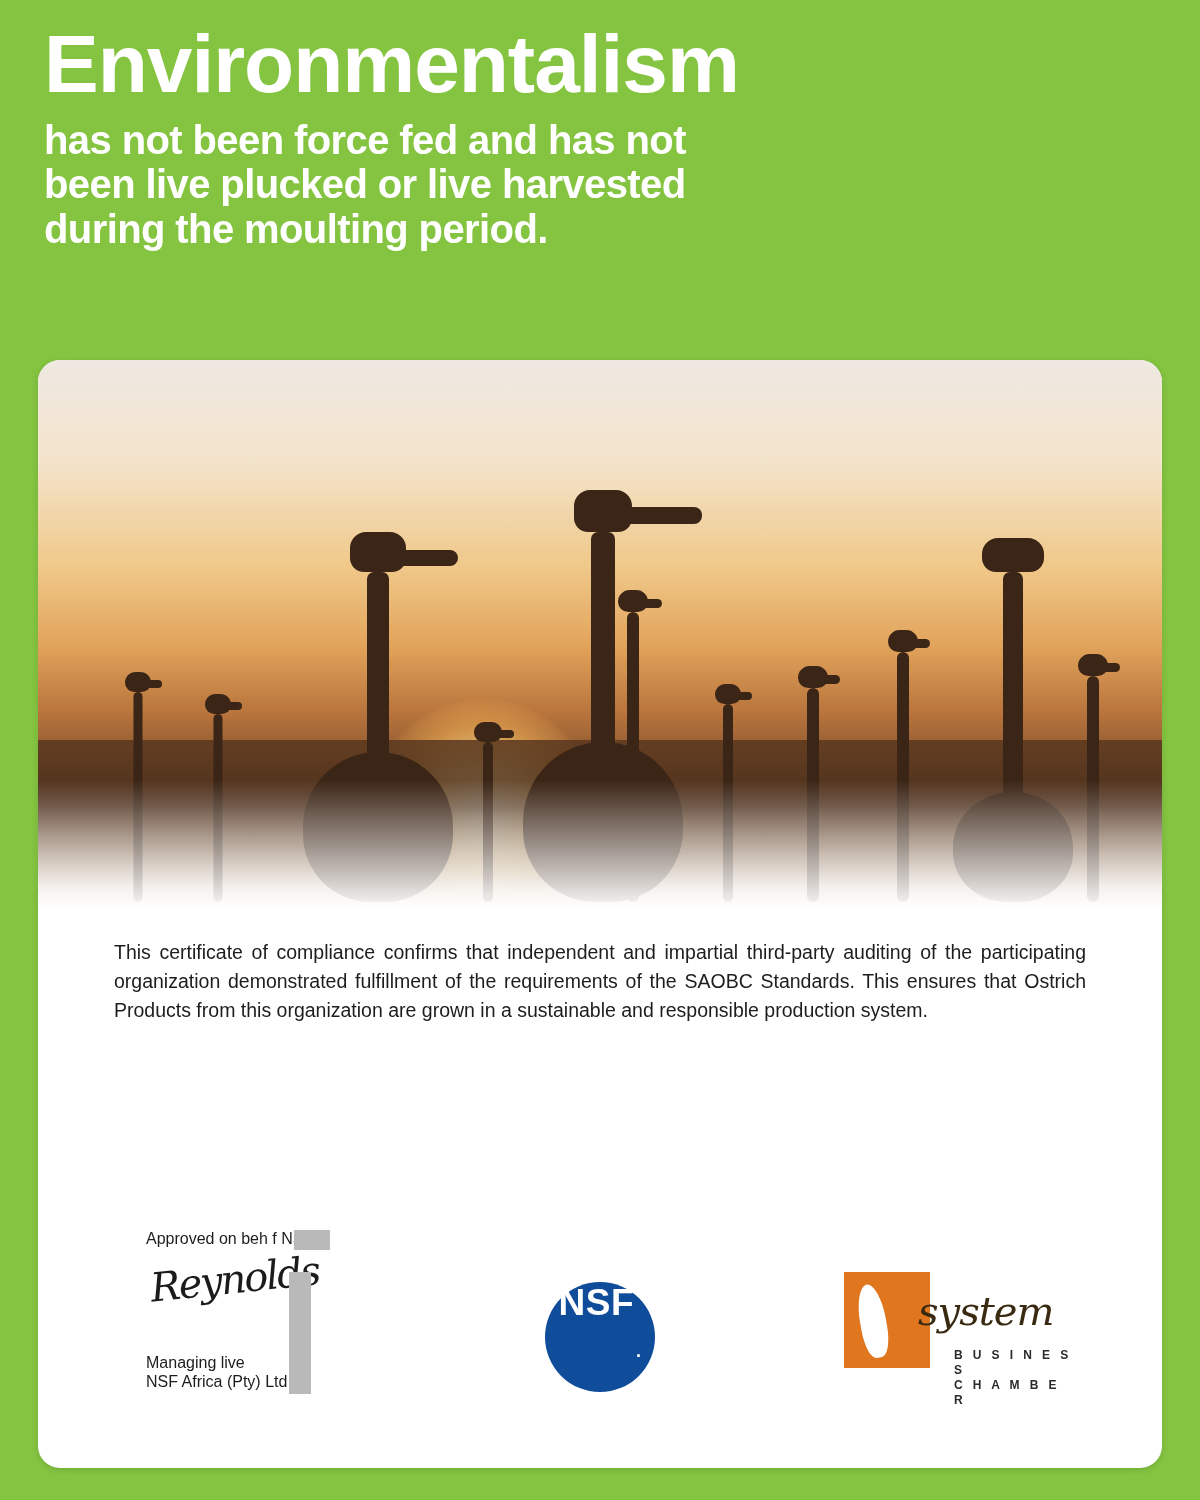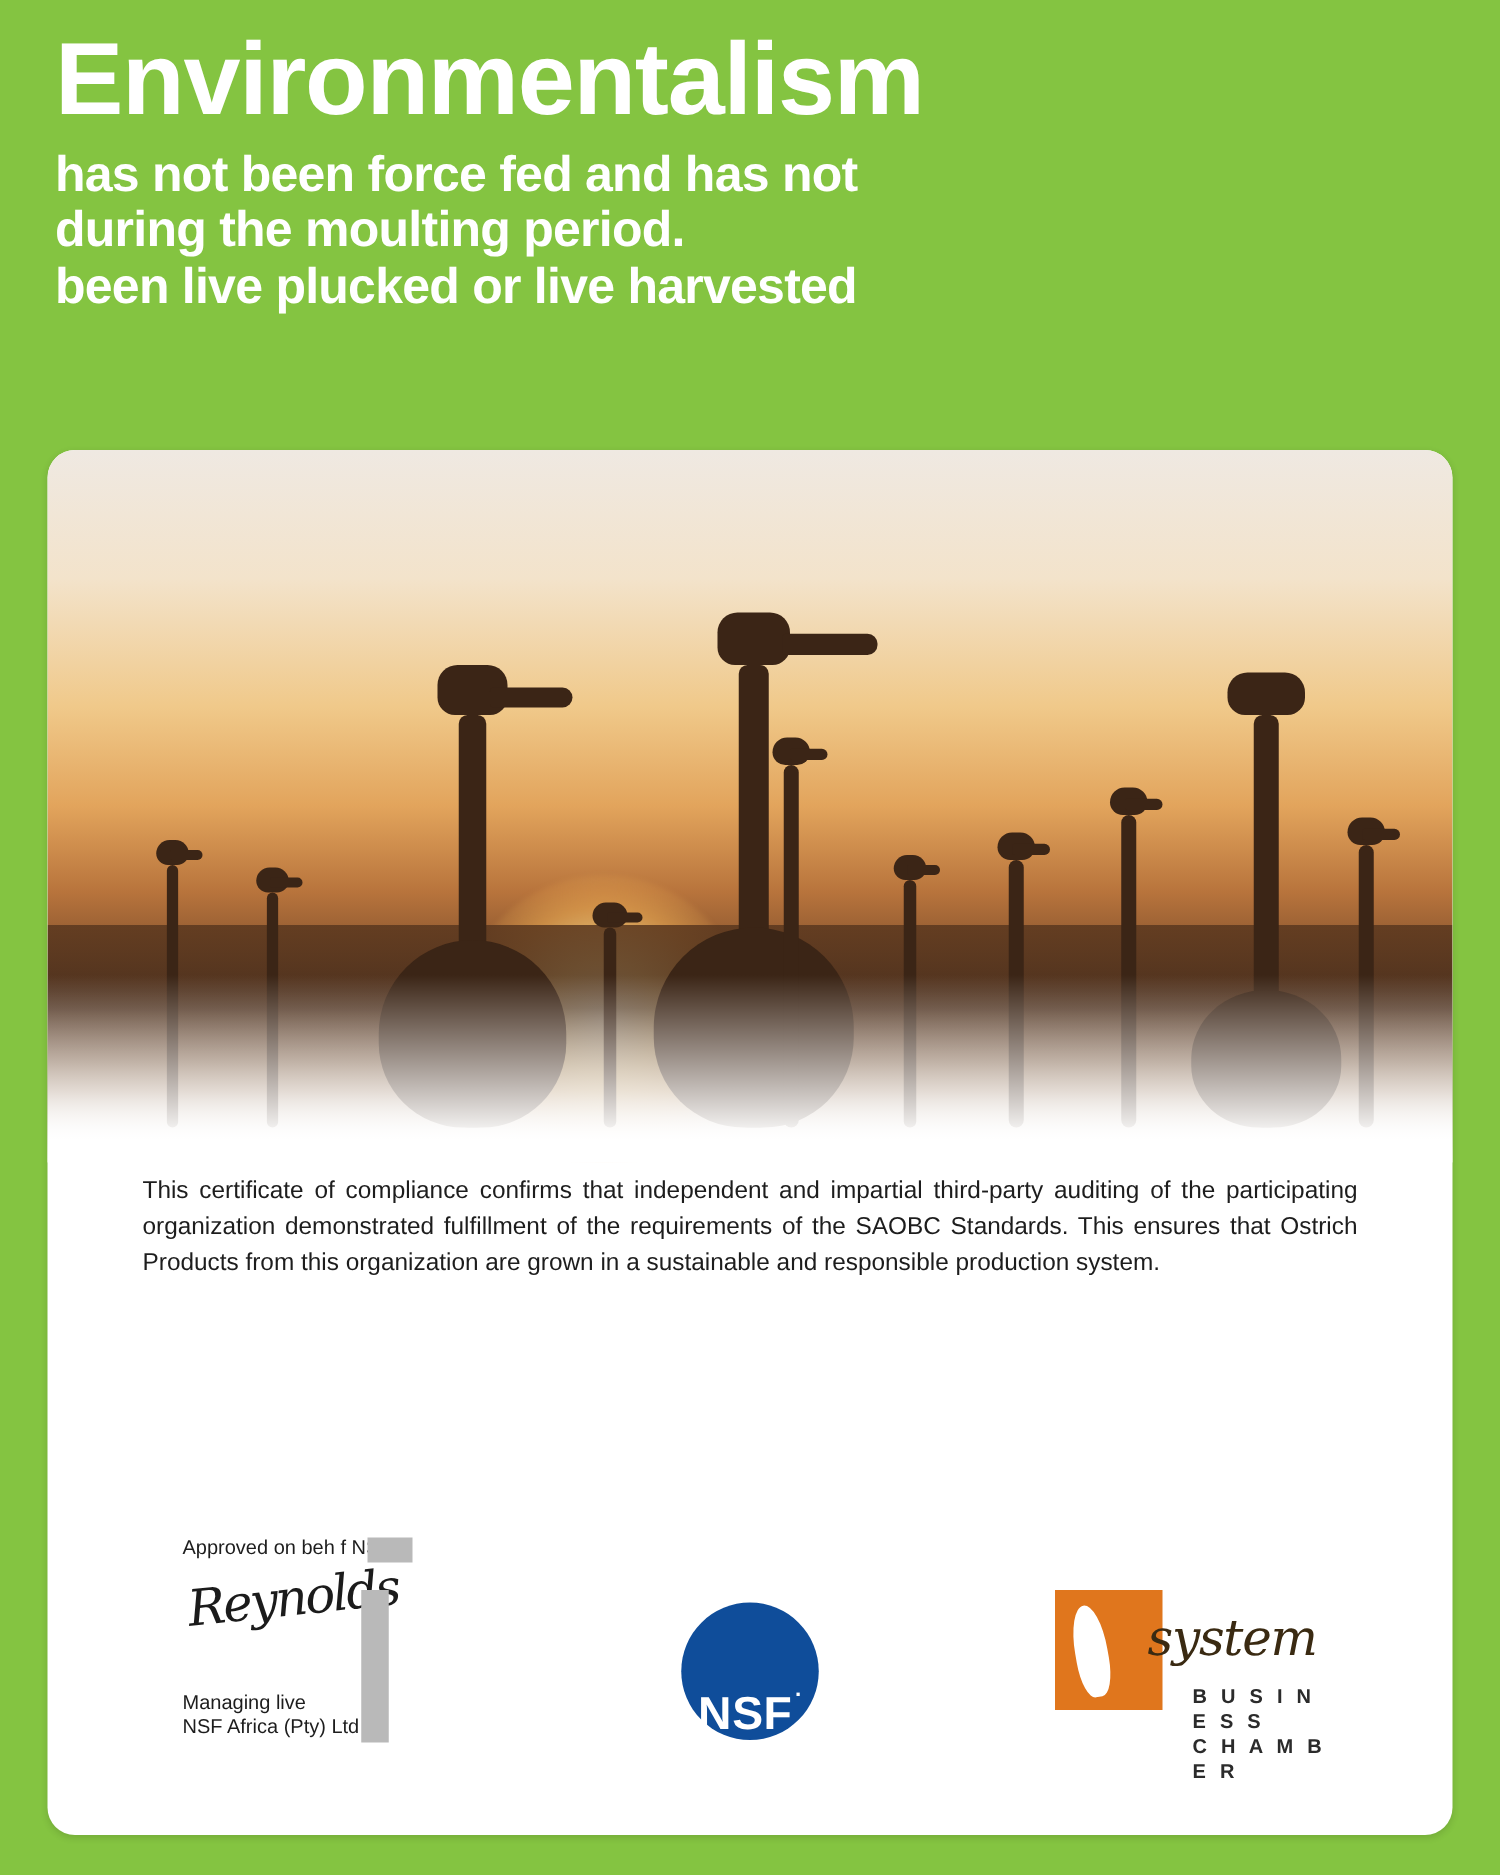--- a/index.html
+++ b/index.html
@@ -219,21 +219,21 @@
     position: absolute;
     left: 50%;
     transform: translateX(-50%);
     top: 52px;
     width: 110px;
     height: 110px;
     border-radius: 50%;
     background: #0f4d9a;
     color: #ffffff;
     display: flex;
-    align-items: flex-end;
+    align-items: flex-start;
     justify-content: center;
     font-weight: bold;
     font-size: 37px;
     letter-spacing: 0.5px;
   }
   .nsf-logo .dot {
     font-size: 18px;
     align-self: flex-end;
     margin-bottom: 30px;
     margin-left: 2px;
@@ -271,38 +271,38 @@
     font-family: "DejaVu Serif", serif;
     font-style: italic;
     font-size: 40px;
     color: #3a2a12;
     letter-spacing: -1px;
   }
   .obc-sub {
     position: absolute;
     left: 110px;
     top: 76px;
-    font-size: 16px;
+    font-size: 12px;
     letter-spacing: 3.4px;
     color: #2b2b2b;
     line-height: 1.25;
     font-weight: bold;
   }
 </style>
 </head>
 <body>
 
 <div class="page">
 
   <div class="header">
     <h1 class="headline">Environmentalism</h1>
     <div class="subhead">
       <span class="line">has not been force fed and has not</span>
+      <span class="line">been live plucked or live harvested</span>
       <span class="line">during the moulting period.</span>
-      <span class="line">been live plucked or live harvested</span>
     </div>
   </div>
 
   <div class="card">
 
     <div class="photo">
       <div class="sun"></div>
       <div class="ground"></div>
 
       <div class="bird" style="left:70px;width:60px;height:260px;">

